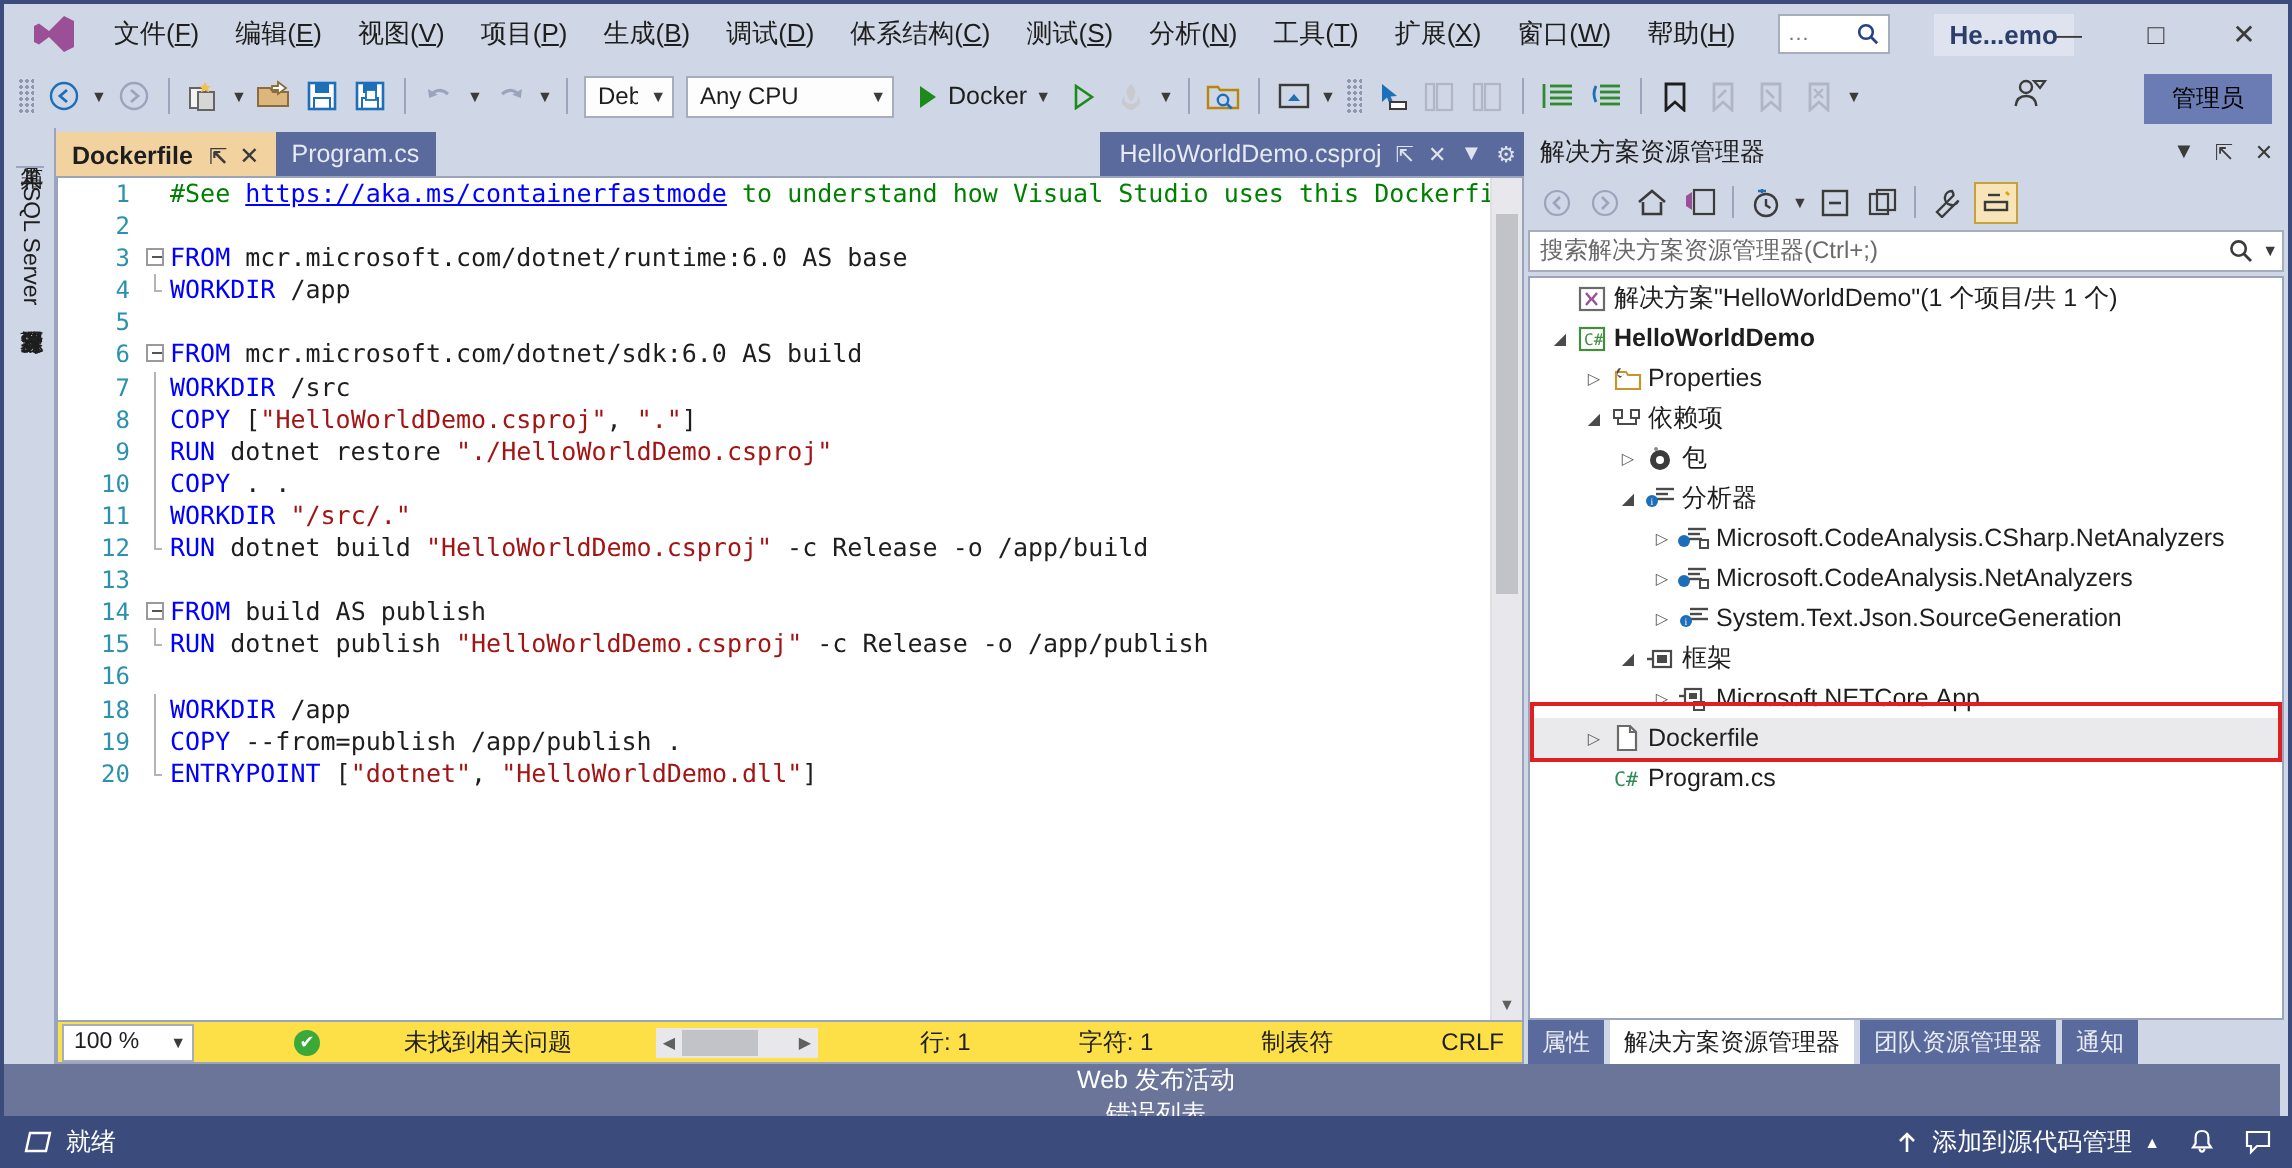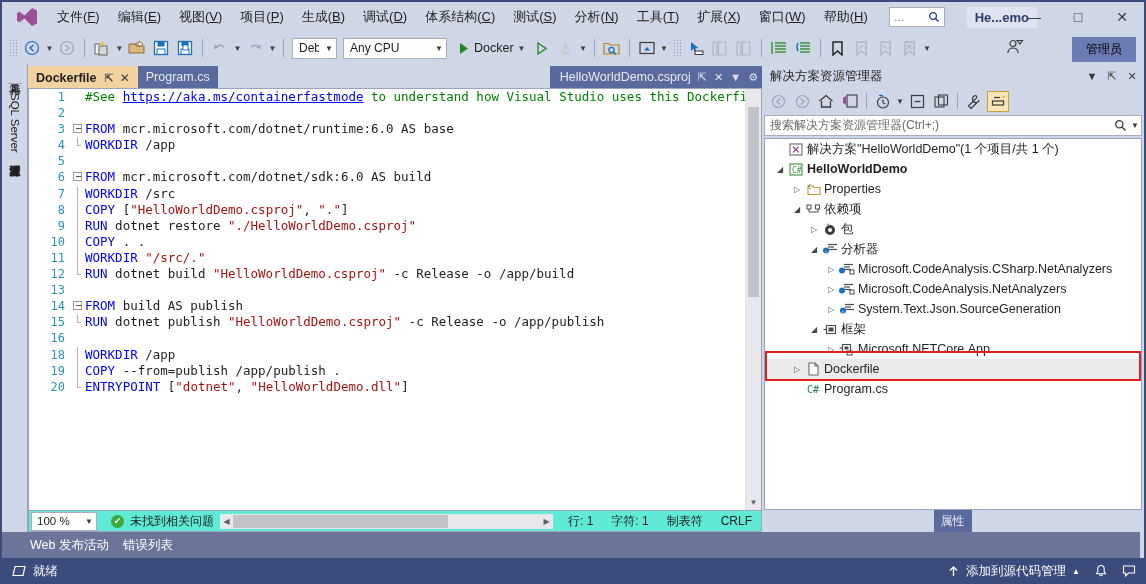--- a/index.html
+++ b/index.html
@@ -135,22 +135,22 @@
   .vscroll{
     width:15px;background:#e8e8ec;border-left:1px solid #e0e0e4;position:relative;flex:none;
   }
   .vscroll .up,.vscroll .dn{height:15px;display:flex;align-items:center;justify-content:center;
     font-size:8px;color:#606060;background:#e8e8ec;}
   .vscroll .thumb{position:absolute;left:2px;right:2px;top:18px;height:190px;background:#c2c3c9;}
   .vscroll .plus{position:absolute;left:1px;top:16px;width:13px;height:13px;
     display:flex;align-items:center;justify-content:center;color:#2b91af;font-size:13px;background:#e8e8ec;}
 
   .editor-foot{
-    height:22px;background:#5eead4;border:1px solid #9aa5bd;display:flex;align-items:center;
-    box-sizing:border-box;font-size:12px;color:#1e1e1e;
+    height:22px;background:#fde047;border:1px solid #9aa5bd;display:flex;align-items:center;
+    box-sizing:border-box;font-size:12px;color:#1e1e1e;gap:36px;
   }
   .zoom-combo{
     width:66px;height:19px;margin-left:2px;background:#fff;border:1px solid #a6aebe;
     display:flex;align-items:center;justify-content:space-between;padding:0 3px 0 5px;
     box-sizing:border-box;font-size:11.5px;
   }
   .ok-dot{
     width:13px;height:13px;border-radius:50%;background:#3aa93a;color:#fff;font-size:9px;
     display:inline-flex;align-items:center;justify-content:center;margin:0 6px 0 14px;
   }
@@ -191,30 +191,30 @@
   .tree-row{height:20px;display:flex;align-items:center;font-size:12.5px;color:#1e1e1e;white-space:nowrap;}
   .tree-row.sel{background:#eaeaec;}
   .tw{width:14px;flex:none;display:flex;align-items:center;justify-content:center;
     font-size:8px;color:#5a5a5a;}
   .tree-ico{width:18px;flex:none;display:flex;align-items:center;justify-content:center;}
   .tree-lbl{padding-left:2px;}
   .tree-lbl.bold{font-weight:bold;}
   .hl-box{
     position:absolute;border:2px solid #e02020;box-sizing:border-box;pointer-events:none;
   }
-  .sol-tabs{height:22px;display:flex;align-items:center;padding-left:2px;background:#cfd6e5;flex-direction:column;}
+  .sol-tabs{height:22px;display:flex;align-items:center;padding-left:2px;background:#cfd6e5;}
   .sol-tab{
     font-size:12px;padding:3px 7px;margin-right:3px;color:#e9ecf5;background:#5a6a9c;
   }
   .sol-tab.active{background:#ffffff;color:#1e1e1e;}
 
   
   .bottom-tabs{
     position:absolute;left:0;right:4px;bottom:26px;height:26px;background:#6b7599;
-    display:flex;align-items:center;padding-left:28px;box-sizing:border-box;
+    display:flex;align-items:center;padding-left:28px;box-sizing:border-box;flex-direction:column;
   }
   .bt{font-size:12.5px;color:#ffffff;margin-right:14px;}
   .statusbar{
     position:absolute;left:0;right:0;bottom:0;height:26px;background:#3a4b7c;
     display:flex;align-items:center;color:#fff;font-size:12.5px;box-sizing:border-box;
   }
   .statusbar .ready{display:flex;align-items:center;padding-left:10px;}
   .statusbar .sright{margin-left:auto;display:flex;align-items:center;padding-right:8px;}
   .statusbar .sright .cell{display:flex;align-items:center;margin-left:14px;}
   svg{display:block;}

